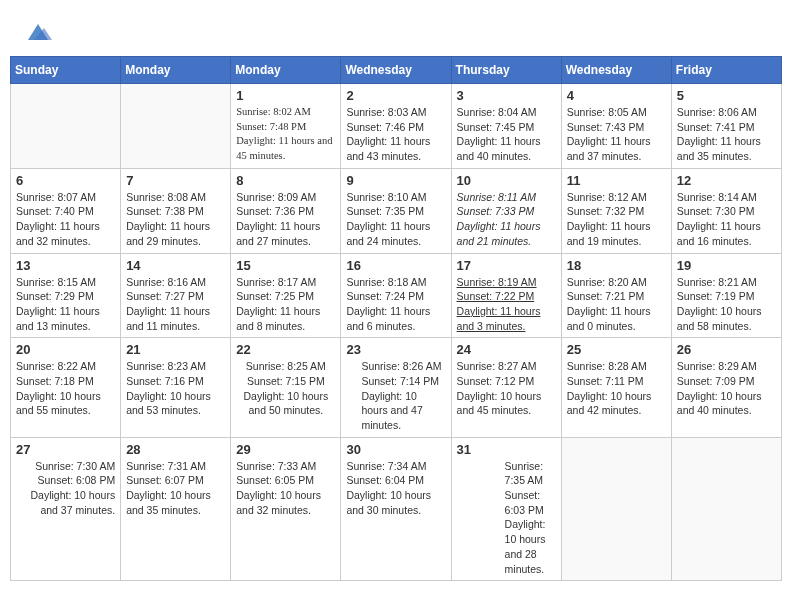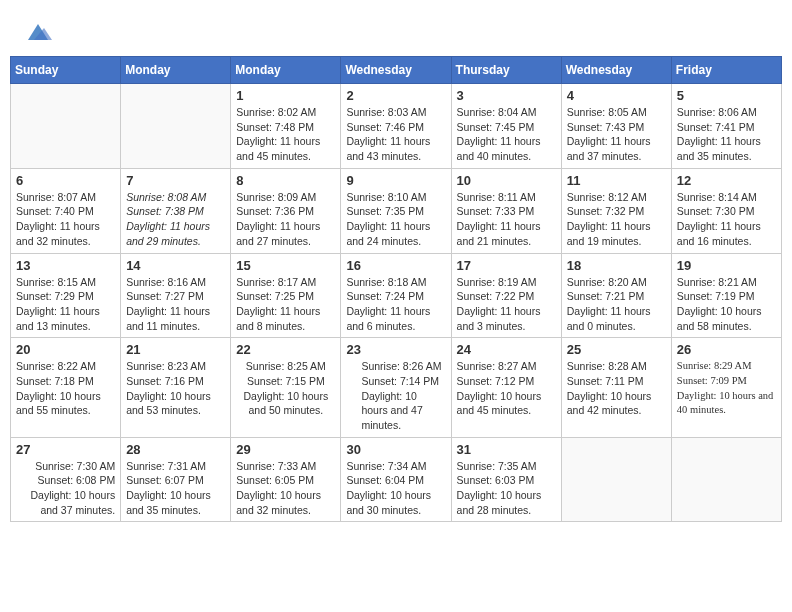--- a/index.html
+++ b/index.html
@@ -117,21 +117,21 @@
         <th>Wednesday</th>
         <th>Friday</th>
       </tr>
   </thead>
   <tbody id="calendar-body">
   <tr>
         <td class="empty"></td>
         <td class="empty"></td>
         <td>
           <span class="day-number">1</span>
-          <div class="day-info" style="white-space: pre-line;">Sunrise: 8:02 AM
+          <div class="day-info" style="white-space: pre-line; font-family: Liberation Serif, serif;">Sunrise: 8:02 AM
 Sunset: 7:48 PM
 Daylight: 11 hours and 45 minutes.</div>
         </td>
         <td>
           <span class="day-number">2</span>
           <div class="day-info" style="white-space: pre-line;">Sunrise: 8:03 AM
 Sunset: 7:46 PM
 Daylight: 11 hours and 43 minutes.</div>
         </td>
         <td>
@@ -155,39 +155,39 @@
       </tr>
       <tr>
         <td>
           <span class="day-number">6</span>
           <div class="day-info" style="white-space: pre-line;">Sunrise: 8:07 AM
 Sunset: 7:40 PM
 Daylight: 11 hours and 32 minutes.</div>
         </td>
         <td>
           <span class="day-number">7</span>
-          <div class="day-info" style="white-space: pre-line; font-style: italic;">Sunrise: 8:08 AM
+          <div class="day-info" style="white-space: pre-line;">Sunrise: 8:08 AM
 Sunset: 7:38 PM
 Daylight: 11 hours and 29 minutes.</div>
         </td>
         <td>
           <span class="day-number">8</span>
           <div class="day-info" style="white-space: pre-line;">Sunrise: 8:09 AM
 Sunset: 7:36 PM
 Daylight: 11 hours and 27 minutes.</div>
         </td>
         <td>
           <span class="day-number">9</span>
           <div class="day-info" style="white-space: pre-line;">Sunrise: 8:10 AM
 Sunset: 7:35 PM
 Daylight: 11 hours and 24 minutes.</div>
         </td>
         <td>
           <span class="day-number">10</span>
-          <div class="day-info" style="white-space: pre-line;">Sunrise: 8:11 AM
+          <div class="day-info" style="white-space: pre-line; font-style: italic;">Sunrise: 8:11 AM
 Sunset: 7:33 PM
 Daylight: 11 hours and 21 minutes.</div>
         </td>
         <td>
           <span class="day-number">11</span>
           <div class="day-info" style="white-space: pre-line;">Sunrise: 8:12 AM
 Sunset: 7:32 PM
 Daylight: 11 hours and 19 minutes.</div>
         </td>
         <td>
@@ -217,21 +217,21 @@
 Daylight: 11 hours and 8 minutes.</div>
         </td>
         <td>
           <span class="day-number">16</span>
           <div class="day-info" style="white-space: pre-line;">Sunrise: 8:18 AM
 Sunset: 7:24 PM
 Daylight: 11 hours and 6 minutes.</div>
         </td>
         <td>
           <span class="day-number">17</span>
-          <div class="day-info" style="white-space: pre-line;">Sunrise: 8:19 AM
+          <div class="day-info" style="white-space: pre-line; text-decoration: underline;">Sunrise: 8:19 AM
 Sunset: 7:22 PM
 Daylight: 11 hours and 3 minutes.</div>
         </td>
         <td>
           <span class="day-number">18</span>
           <div class="day-info" style="white-space: pre-line;">Sunrise: 8:20 AM
 Sunset: 7:21 PM
 Daylight: 11 hours and 0 minutes.</div>
         </td>
         <td>
@@ -273,21 +273,21 @@
 Daylight: 10 hours and 45 minutes.</div>
         </td>
         <td>
           <span class="day-number">25</span>
           <div class="day-info" style="white-space: pre-line;">Sunrise: 8:28 AM
 Sunset: 7:11 PM
 Daylight: 10 hours and 42 minutes.</div>
         </td>
         <td>
           <span class="day-number">26</span>
-          <div class="day-info" style="white-space: pre-line; font-family: Liberation Serif, serif;">Sunrise: 8:29 AM
+          <div class="day-info" style="white-space: pre-line;">Sunrise: 8:29 AM
 Sunset: 7:09 PM
 Daylight: 10 hours and 40 minutes.</div>
         </td>
       </tr>
       <tr>
         <td>
           <span class="day-number">27</span>
           <div class="day-info" style="white-space: pre-line; text-align: right;">Sunrise: 7:30 AM
 Sunset: 6:08 PM
 Daylight: 10 hours and 37 minutes.</div>
@@ -305,21 +305,21 @@
 Daylight: 10 hours and 32 minutes.</div>
         </td>
         <td>
           <span class="day-number">30</span>
           <div class="day-info" style="white-space: pre-line;">Sunrise: 7:34 AM
 Sunset: 6:04 PM
 Daylight: 10 hours and 30 minutes.</div>
         </td>
         <td>
           <span class="day-number">31</span>
-          <div class="day-info" style="white-space: pre-line;">Sunrise: 7:35 AM
+          <div class="day-info" style="white-space: pre-line; margin-left: 48px;">Sunrise: 7:35 AM
 Sunset: 6:03 PM
 Daylight: 10 hours and 28 minutes.</div>
         </td>
         <td class="empty"></td>
         <td class="empty"></td>
       </tr>
     </tbody>
 </table>
 
 </body></html>

